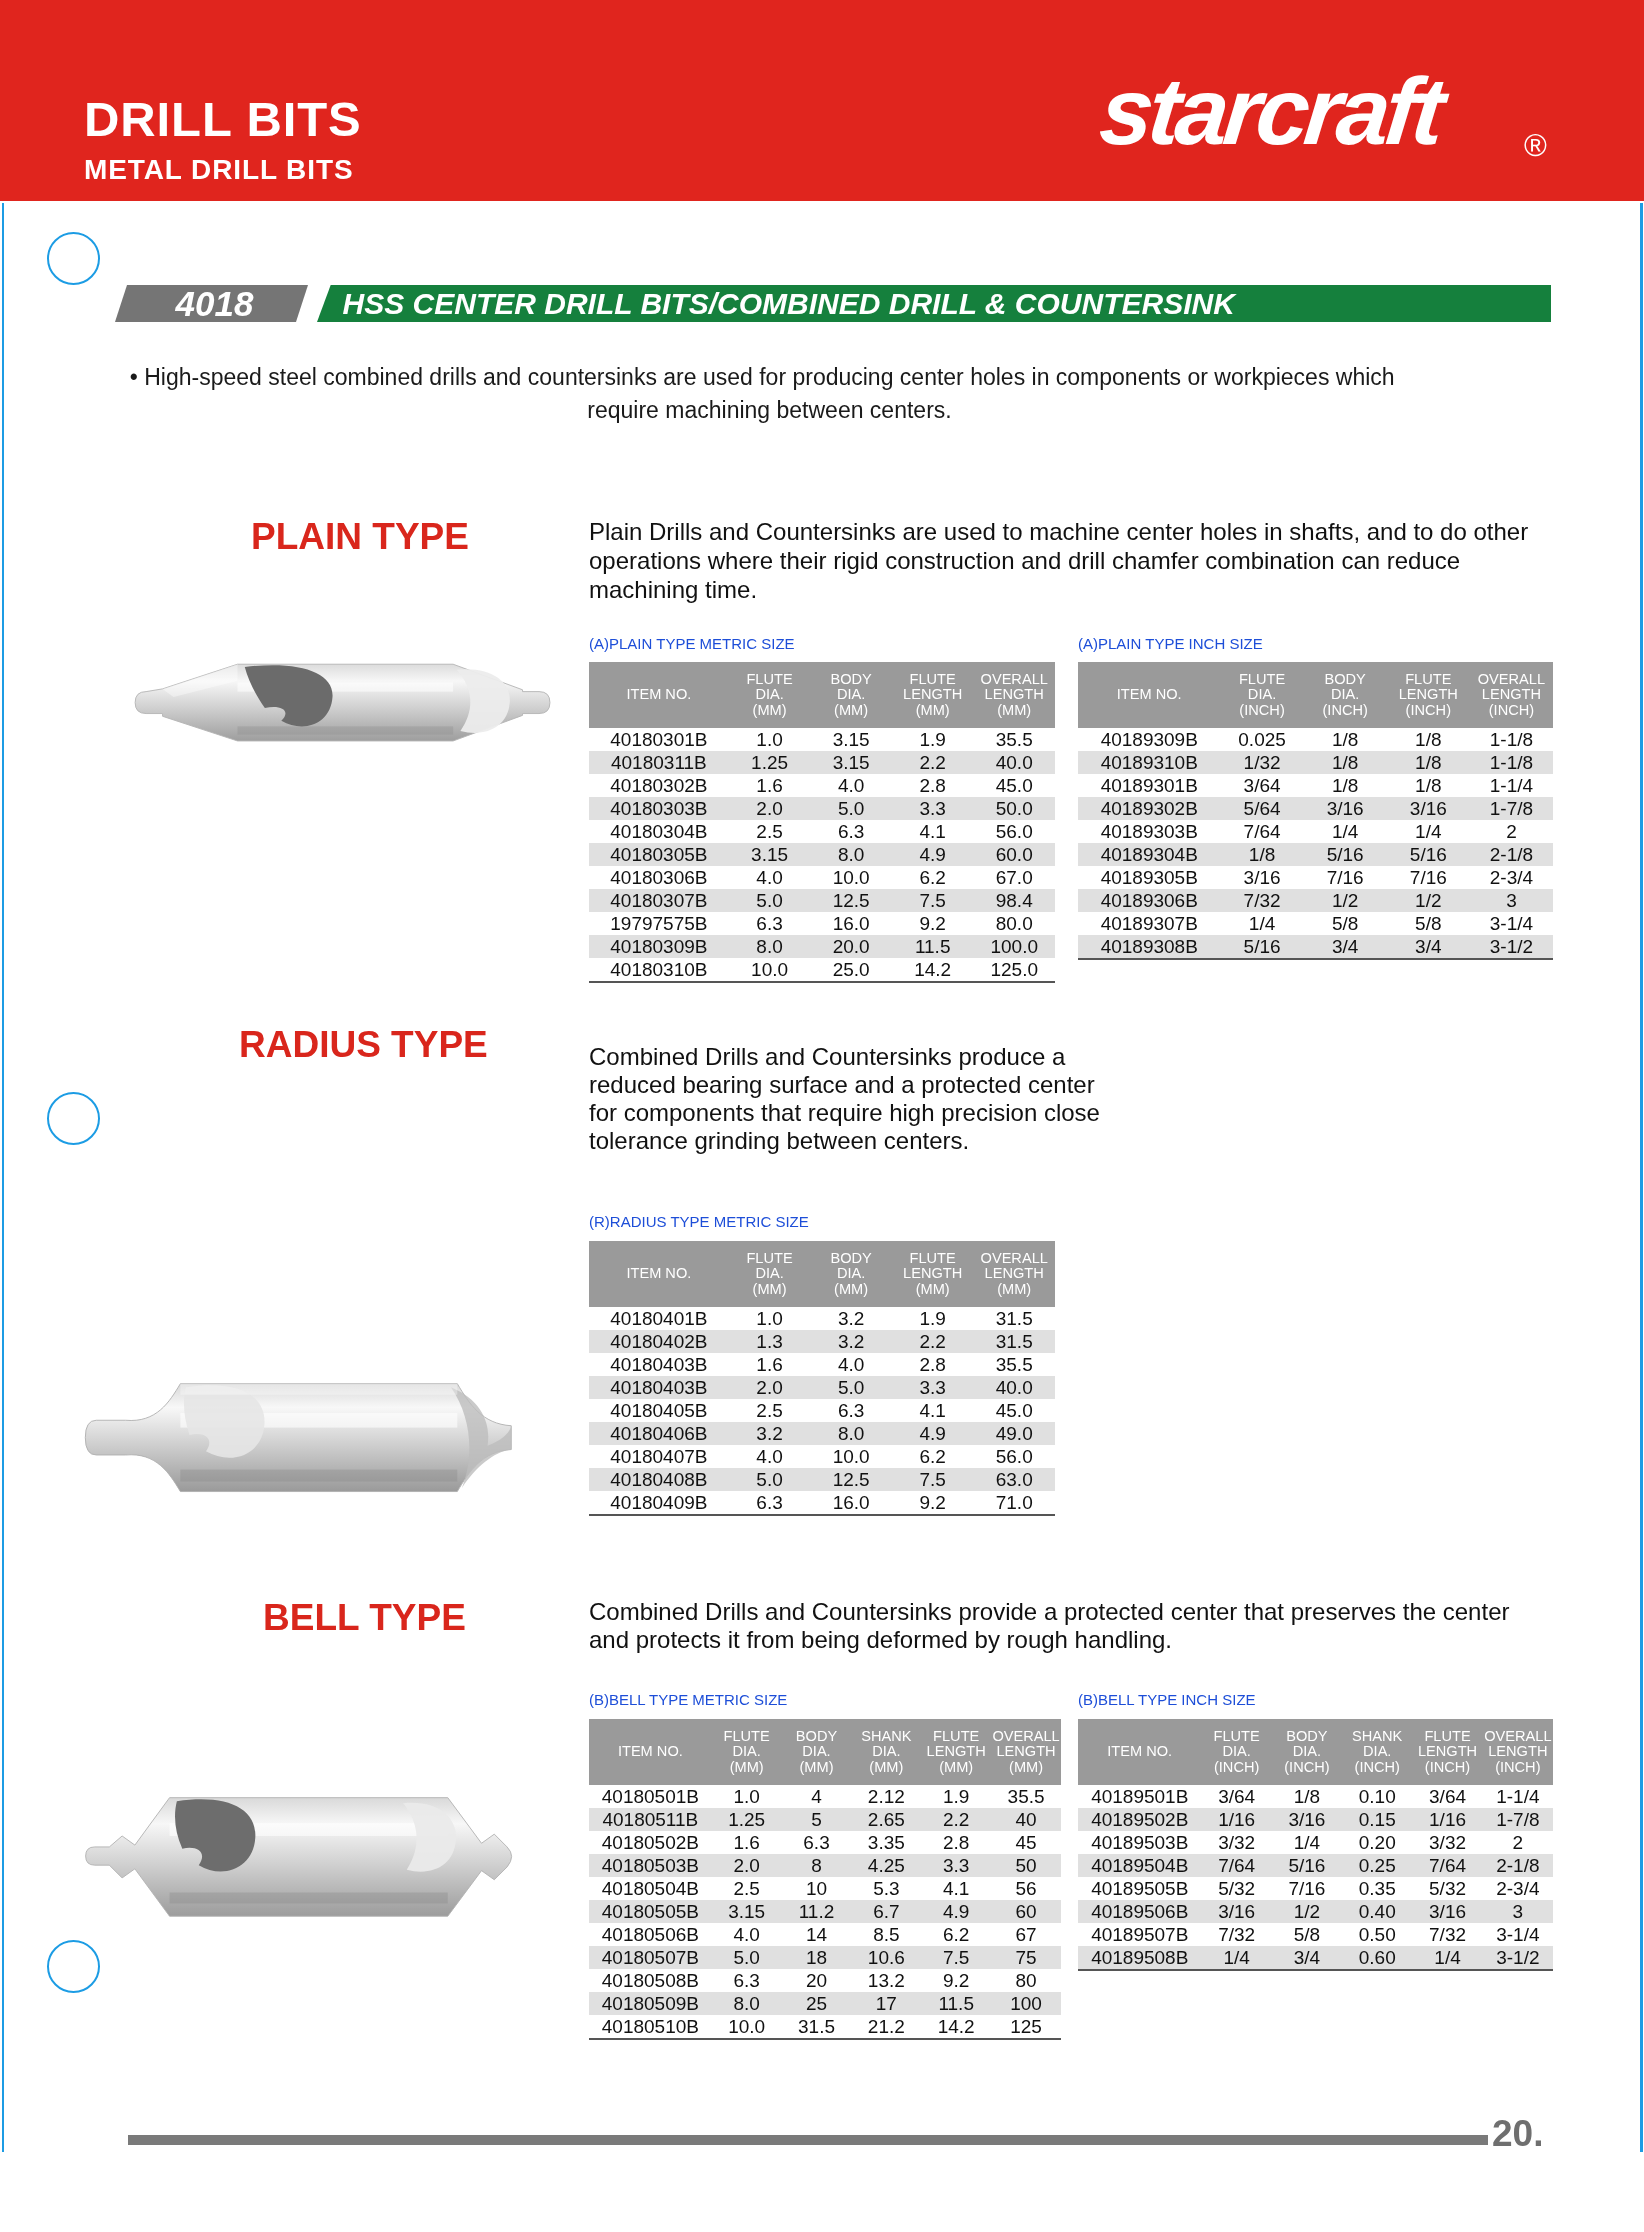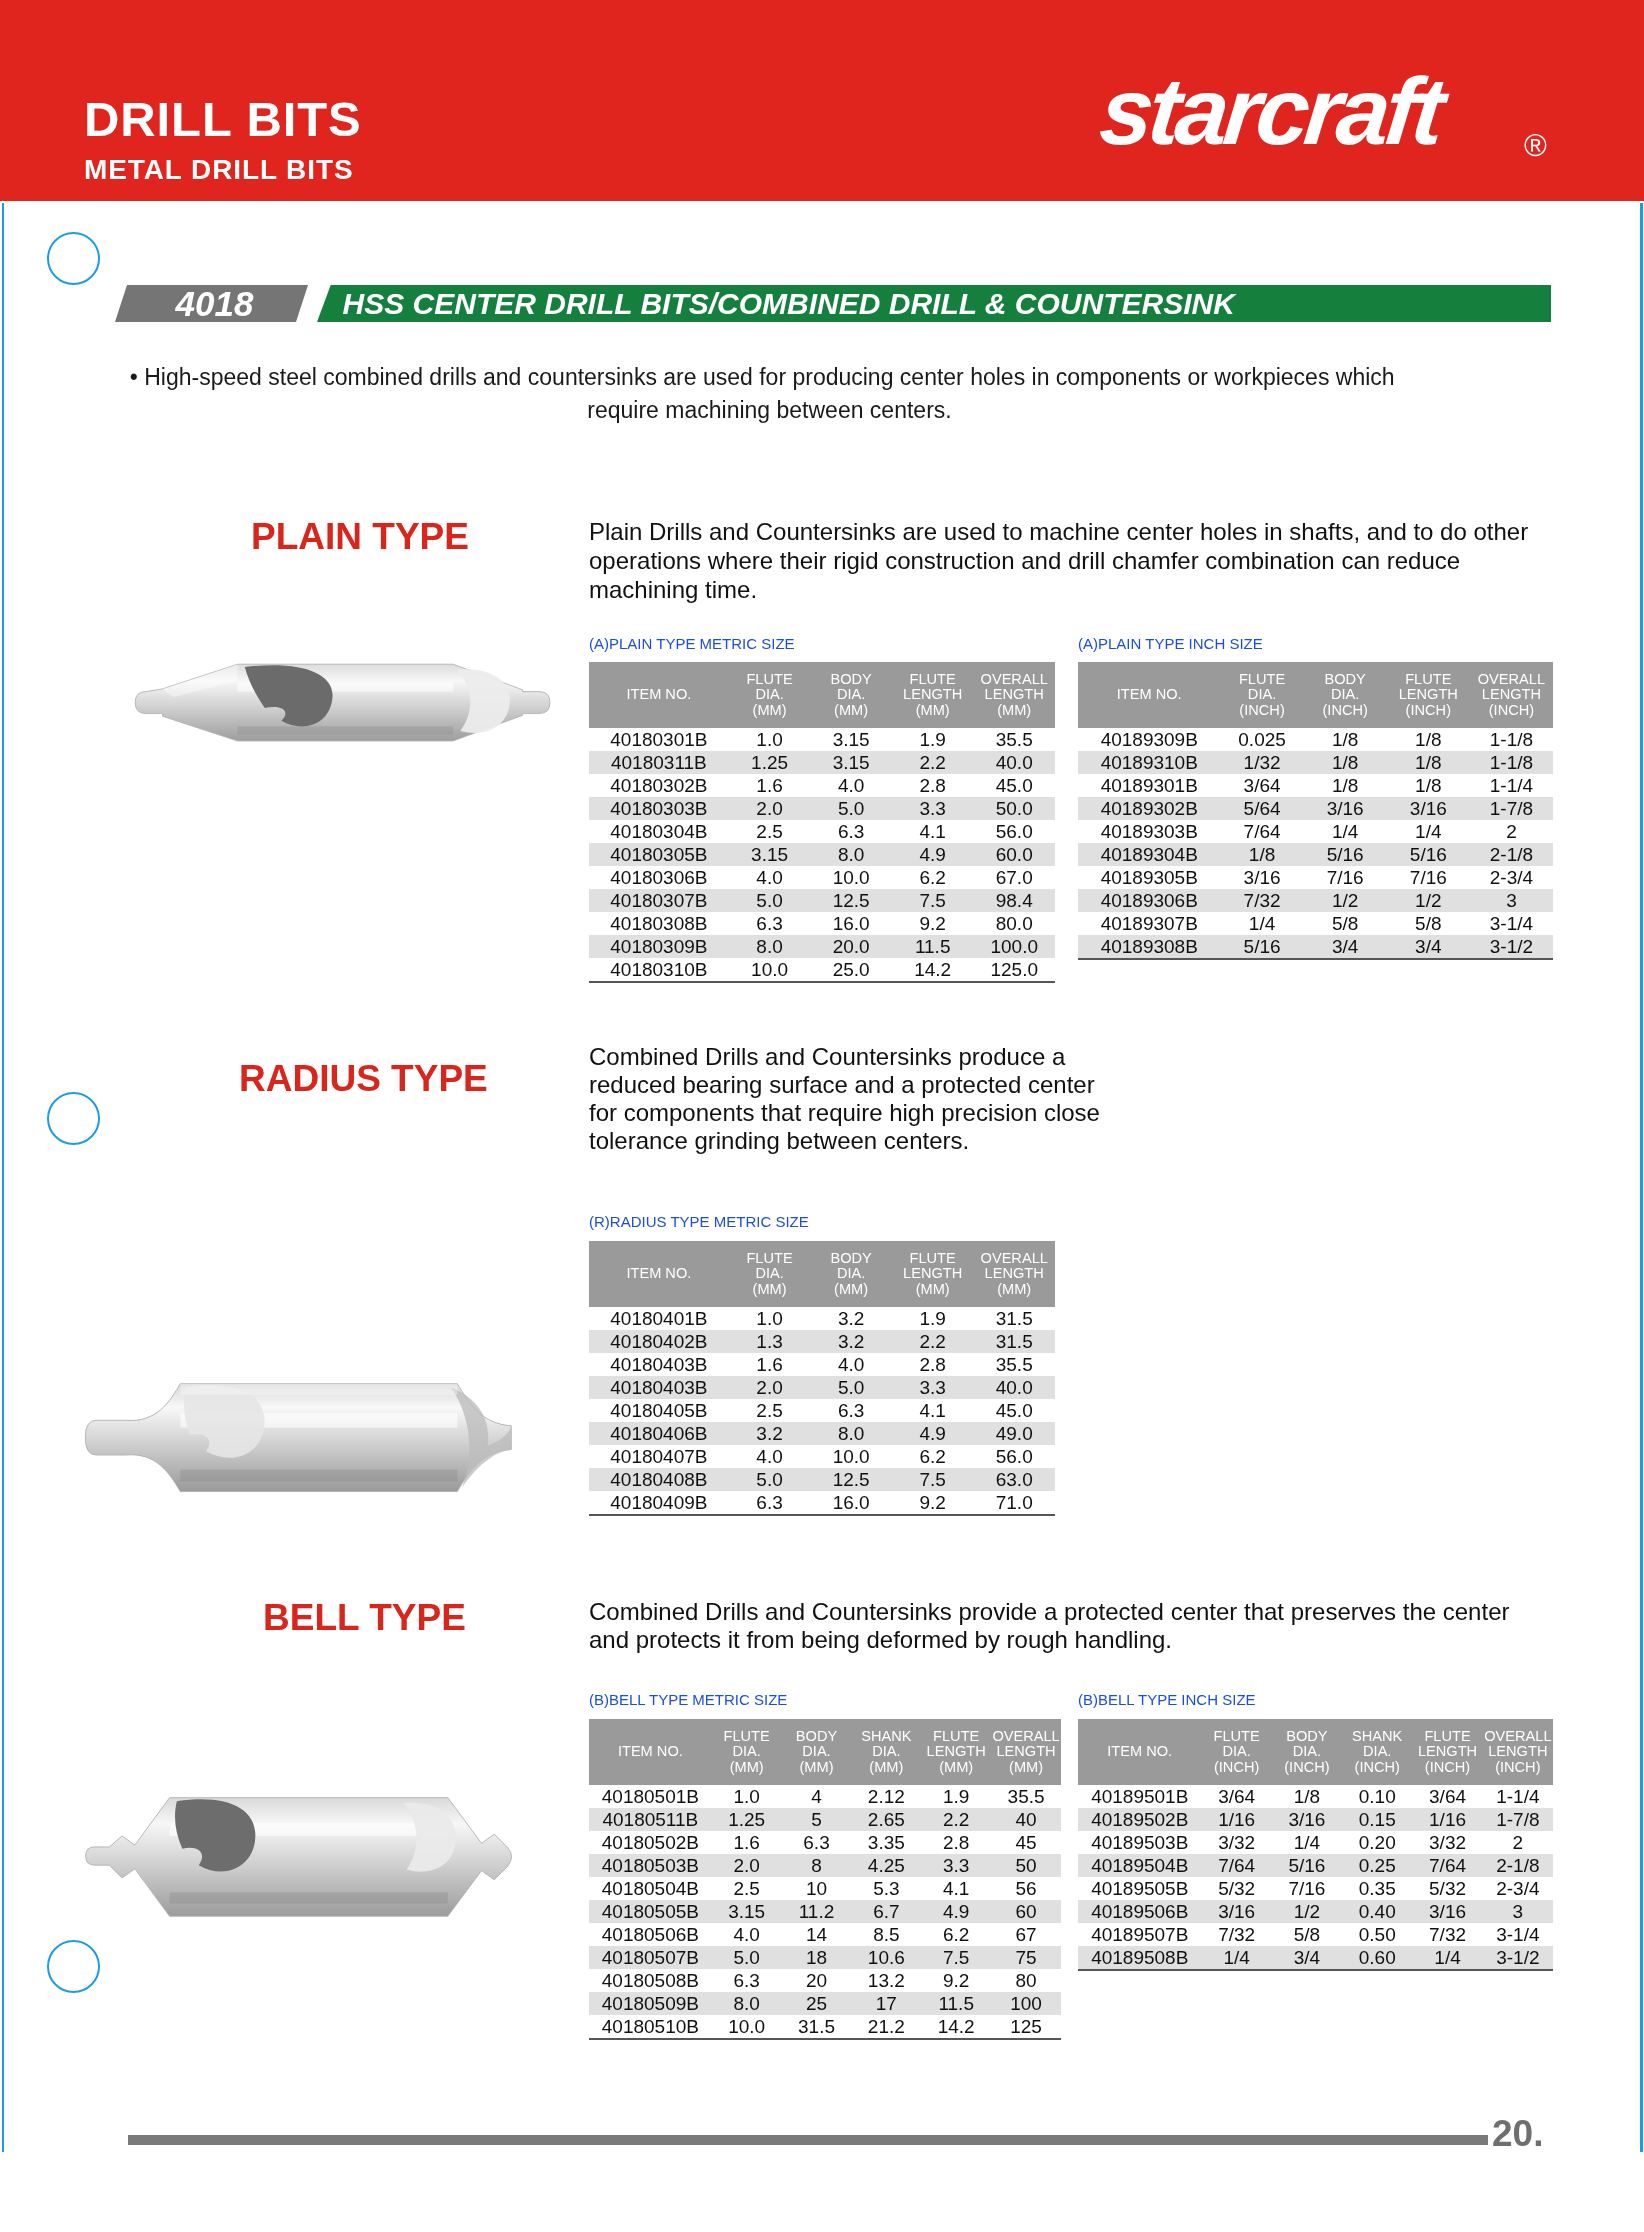--- a/index.html
+++ b/index.html
@@ -181,21 +181,21 @@
             <td>67.0</td>
           </tr>
           <tr>
             <td>40180307B</td>
             <td>5.0</td>
             <td>12.5</td>
             <td>7.5</td>
             <td>98.4</td>
           </tr>
           <tr>
-            <td>40180308B</td>
+            <td>19797575B</td>
             <td>6.3</td>
             <td>16.0</td>
             <td>9.2</td>
             <td>80.0</td>
           </tr>
           <tr>
             <td>40180309B</td>
             <td>8.0</td>
             <td>20.0</td>
             <td>11.5</td>
@@ -307,21 +307,21 @@
             <td>40189308B</td>
             <td>5/16</td>
             <td>3/4</td>
             <td>3/4</td>
             <td>3-1/2</td>
           </tr>
         </tbody>
       </table>
     </div>
 
-  <div class="sec-head" style="left:239px;top:1058px;text-align:center;">RADIUS TYPE</div>
+  <div class="sec-head" style="left:239px;top:1024px;text-align:center;">RADIUS TYPE</div>
   <div class="sec-desc" style="left:589px;top:1043px;width:530px;line-height:28px;">Combined Drills and Countersinks produce a reduced bearing surface and a protected center for components that require high precision close tolerance grinding between centers.</div>
 
   <svg class="drill" style="left:78px;top:1336px;" width="489" height="206" viewBox="0 0 535 225">
     <defs>
       <linearGradient id="metalB" x1="0" y1="0" x2="0" y2="1">
         <stop offset="0" stop-color="#d8d8d8"></stop>
           <stop offset="0.22" stop-color="#f8f8f8"></stop>
         <stop offset="0.58" stop-color="#cdcdcd"></stop>
           <stop offset="1" stop-color="#9a9a9a"></stop>
       </linearGradient>

